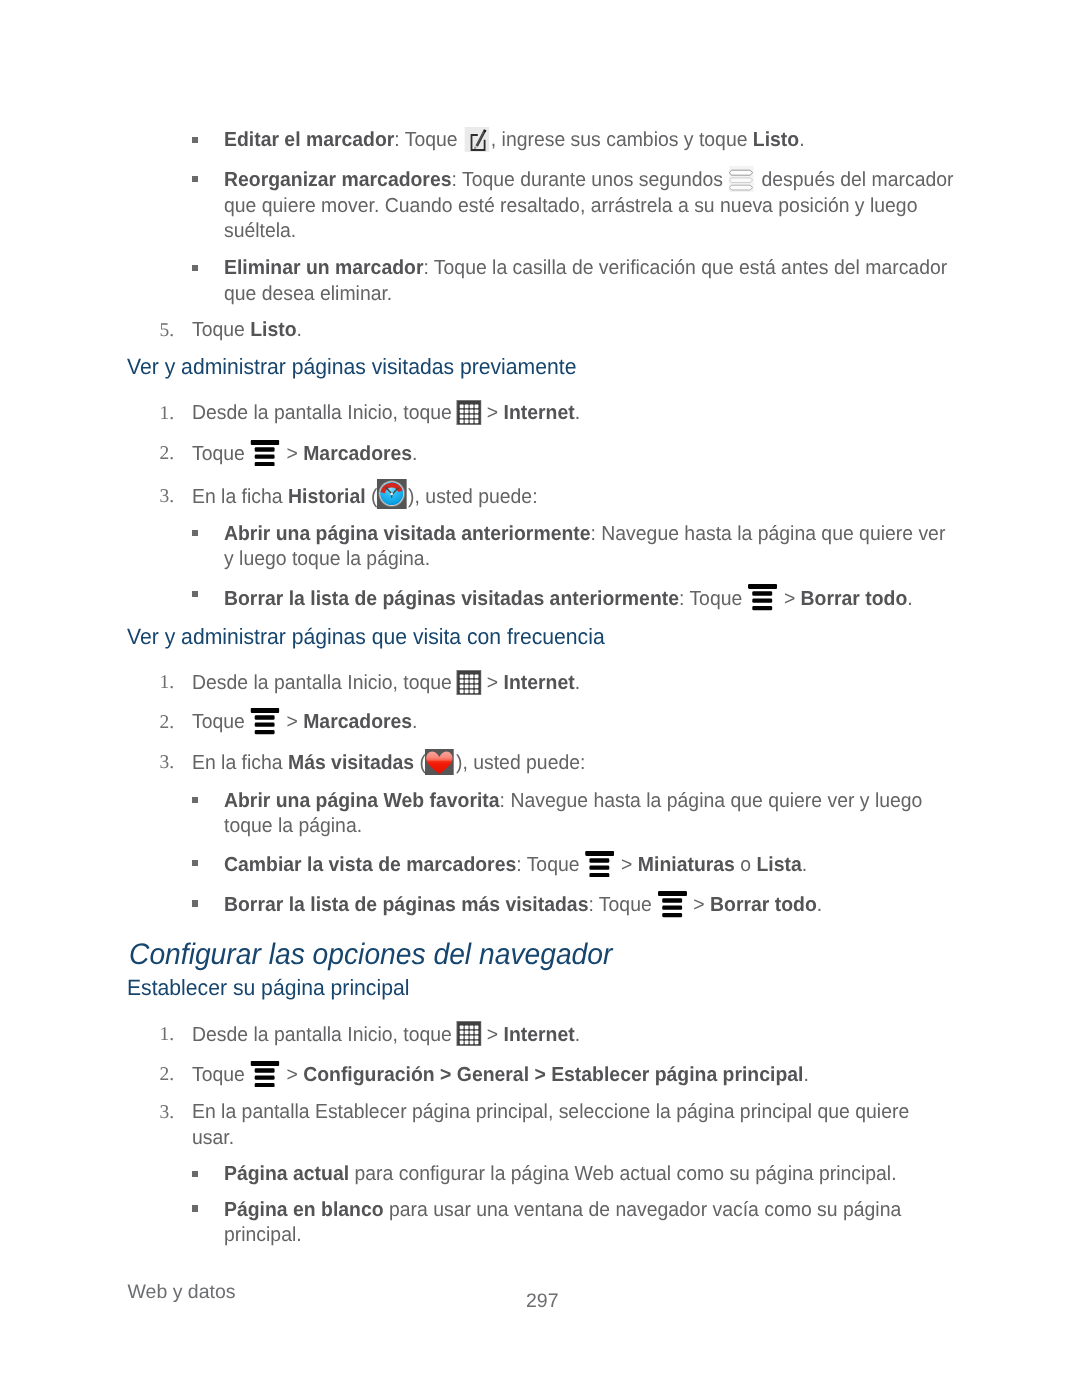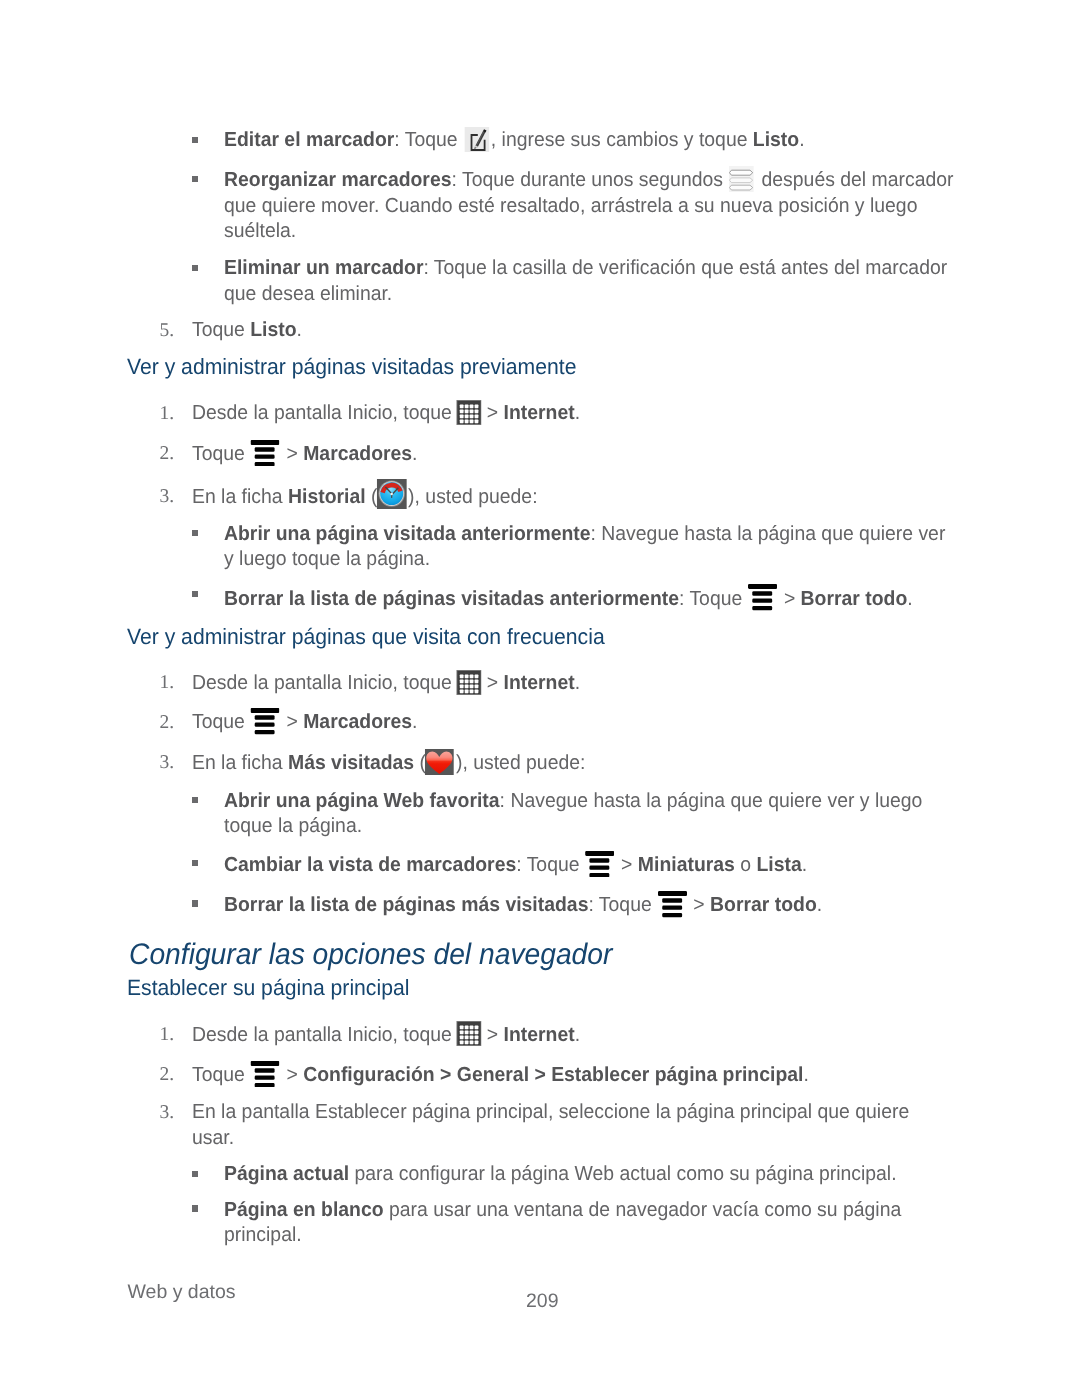--- a/index.html
+++ b/index.html
@@ -213,15 +213,15 @@
   <div class="blk" style="left:192px;top:1063px;width:796px"><span>Toque </span><span class="ic ic-menu"><svg width="29.2" height="26.6">
           <use href="#sym-menu"></use>
         </svg></span><span> &gt; </span><b>Configuración &gt; General &gt; Establecer página principal</b><span>.</span></div>
   <div class="num" style="left:159.5px;top:1101.5px">3.</div>
   <div class="blk" style="left:192px;top:1100.2px;width:796px"><span>En la pantalla Establecer página principal, seleccione la página principal que quiere usar.</span></div>
   <div class="bul" style="left:192px;top:1170.5px"></div>
   <div class="blk" style="left:224px;top:1161.8px;width:763px"><b>Página actual</b><span> para configurar la página Web actual como su página principal.</span></div>
   <div class="bul" style="left:192px;top:1205.4px"></div>
   <div class="blk" style="left:224px;top:1197.9px;width:763px"><b>Página en blanco</b><span> para usar una ventana de navegador vacía como su página principal.</span></div>
   <div class="foot" style="left:127.5px;top:1281px">Web y datos</div>
-  <div class="foot" style="left:526px;top:1289.7px">209</div>
+  <div class="foot" style="left:526px;top:1289.7px">297</div>
 
 </div>
 
 </body></html>

